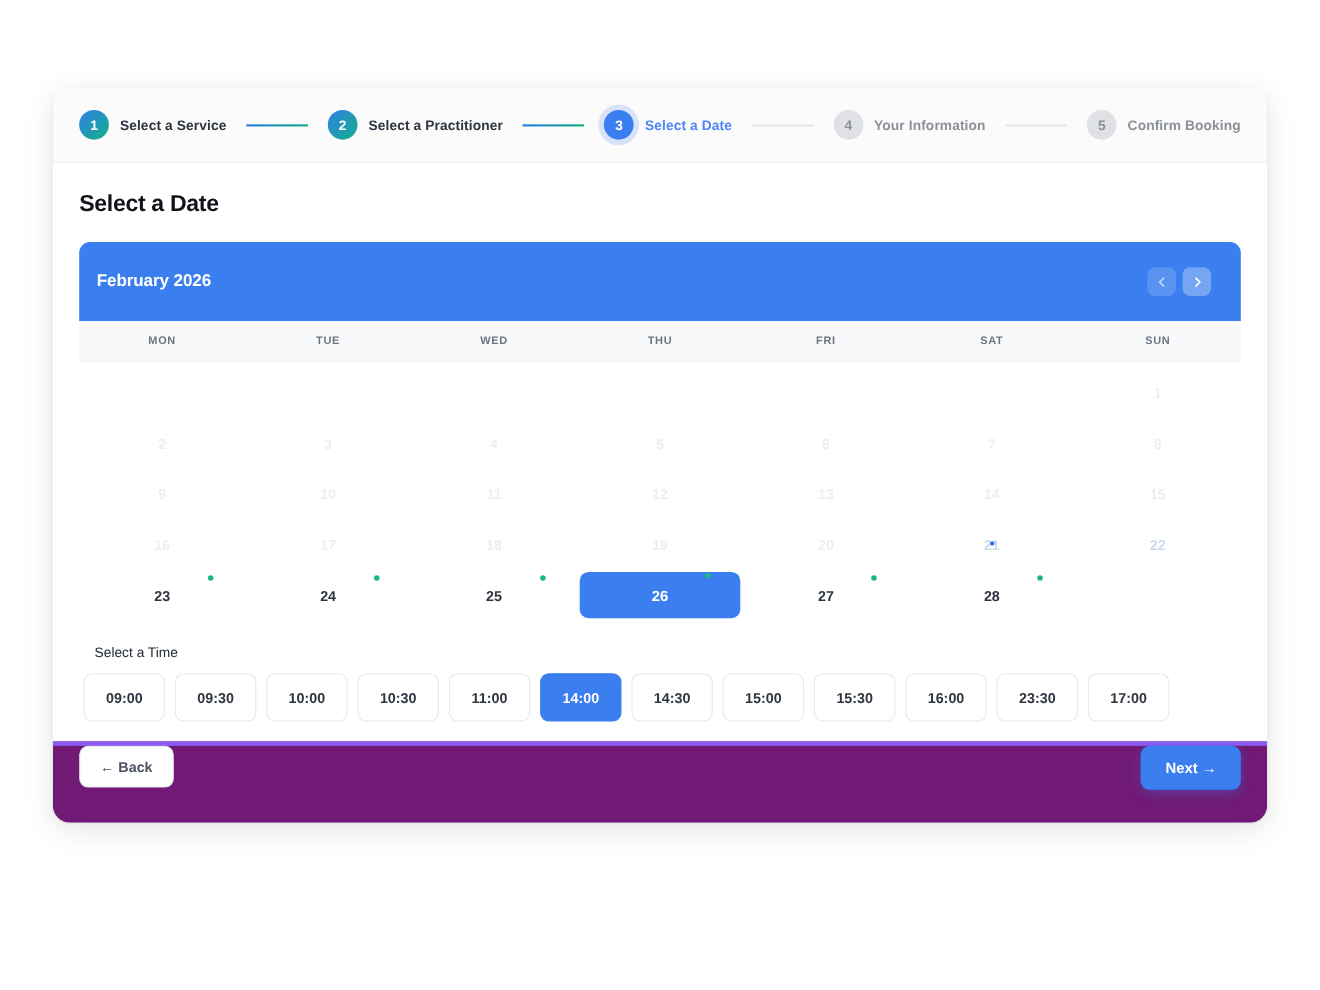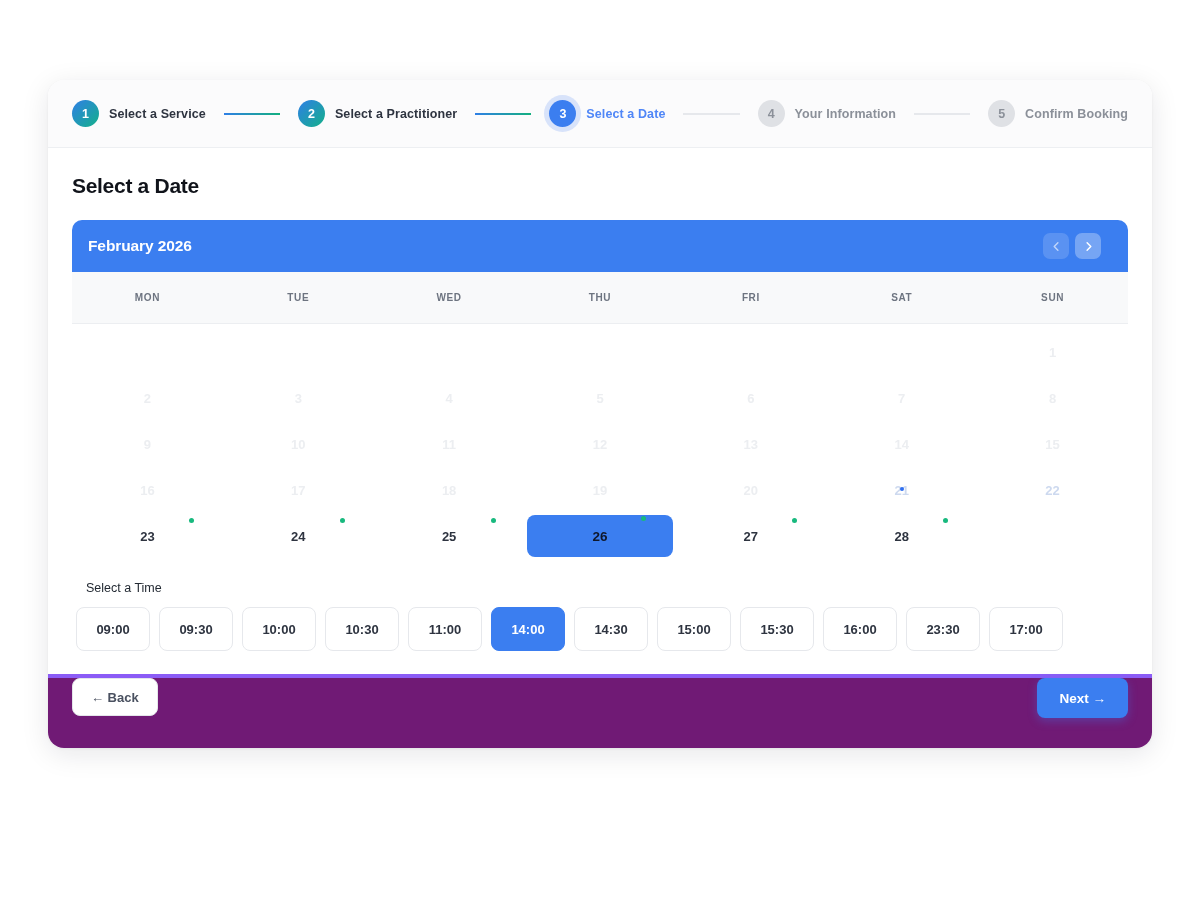--- a/index.html
+++ b/index.html
@@ -107,21 +107,21 @@
     margin-left: 0;
     margin-bottom: 22px;
   }
 
   
   .calendar {
     border-radius: 10px;
     overflow: visible;
   }
   .cal-header {
-    height: 52px;
+    height: 72px;
     background: #3b7ef0;
     border-radius: 10px 10px 0 0;
     display: flex;
     align-items: center;
     justify-content: space-between;
     padding: 0 27px 0 16px;
   }
   .cal-month {
     color: #ffffff;
     font-size: 15.5px;
@@ -143,21 +143,21 @@
   .nav-btn.next { background: rgba(255,255,255,0.30); }
   .nav-btn svg { display: block; }
   .nav-btn.prev svg { stroke: rgba(255,255,255,0.62); }
   .nav-btn.next svg { stroke: #ffffff; }
 
   .cal-weekdays {
     display: grid;
     grid-template-columns: repeat(7, 1fr);
     background: #f8f9fa;
     border-bottom: 1px solid #eceef1;
-    height: 52px;
+    height: 37px;
     align-items: center;
   }
   .weekday {
     text-align: center;
     font-size: 10px;
     font-weight: bold;
     color: #6d7480;
     letter-spacing: 0.6px;
   }
 
@@ -183,21 +183,21 @@
     justify-content: center;
     width: 100%;
     height: 100%;
   }
   .day-cell.blank .day-num { visibility: hidden; }
   .day-cell.disabled .day-num { color: #eceef1; font-weight: bold; }
   .day-cell.disabled-blue .day-num { color: #cdd9ef; font-weight: bold; }
 
   .day-cell.selected .day-num {
     background: #3b7ef0;
-    color: #0f172a;
+    color: #ffffff;
     border-radius: 8px;
     width: 146px;
     height: 42px;
     font-size: 13.5px;
   }
 
   .dot {
     position: absolute;
     width: 5px;
     height: 5px;

